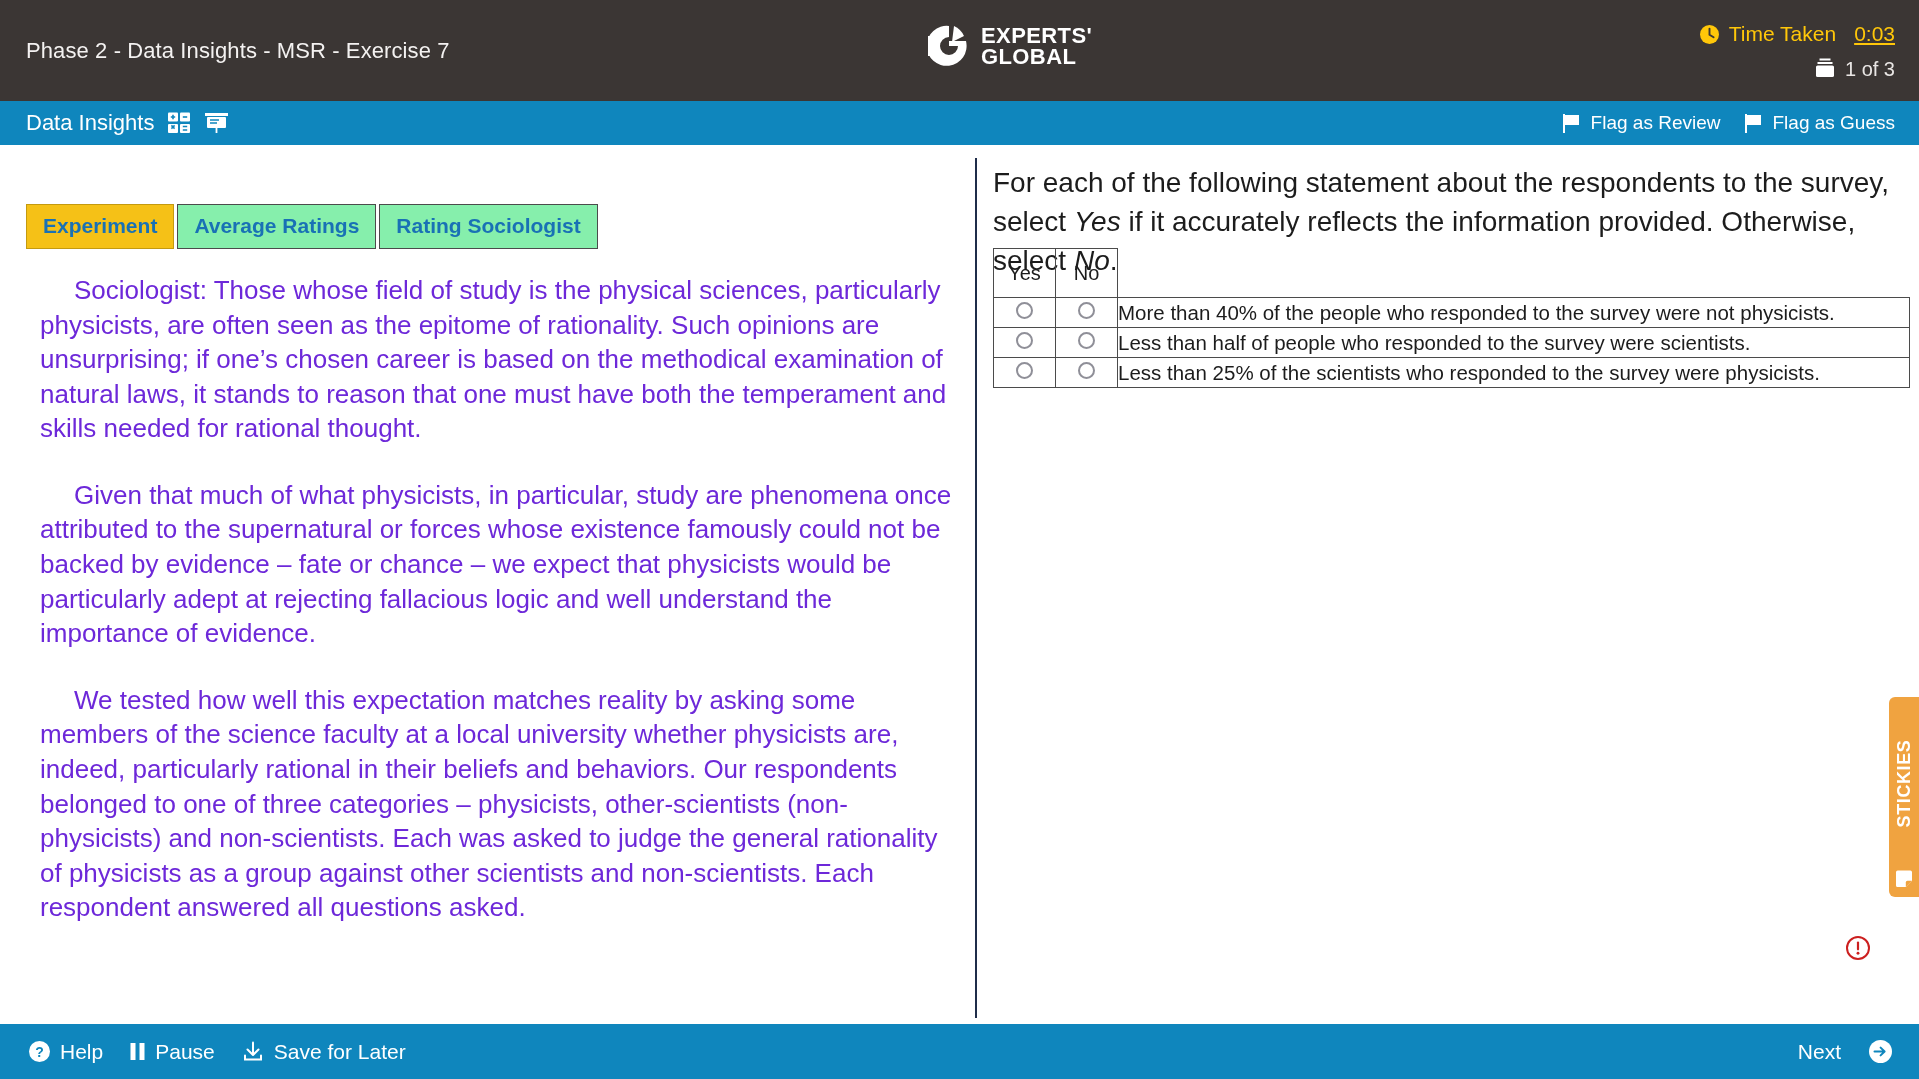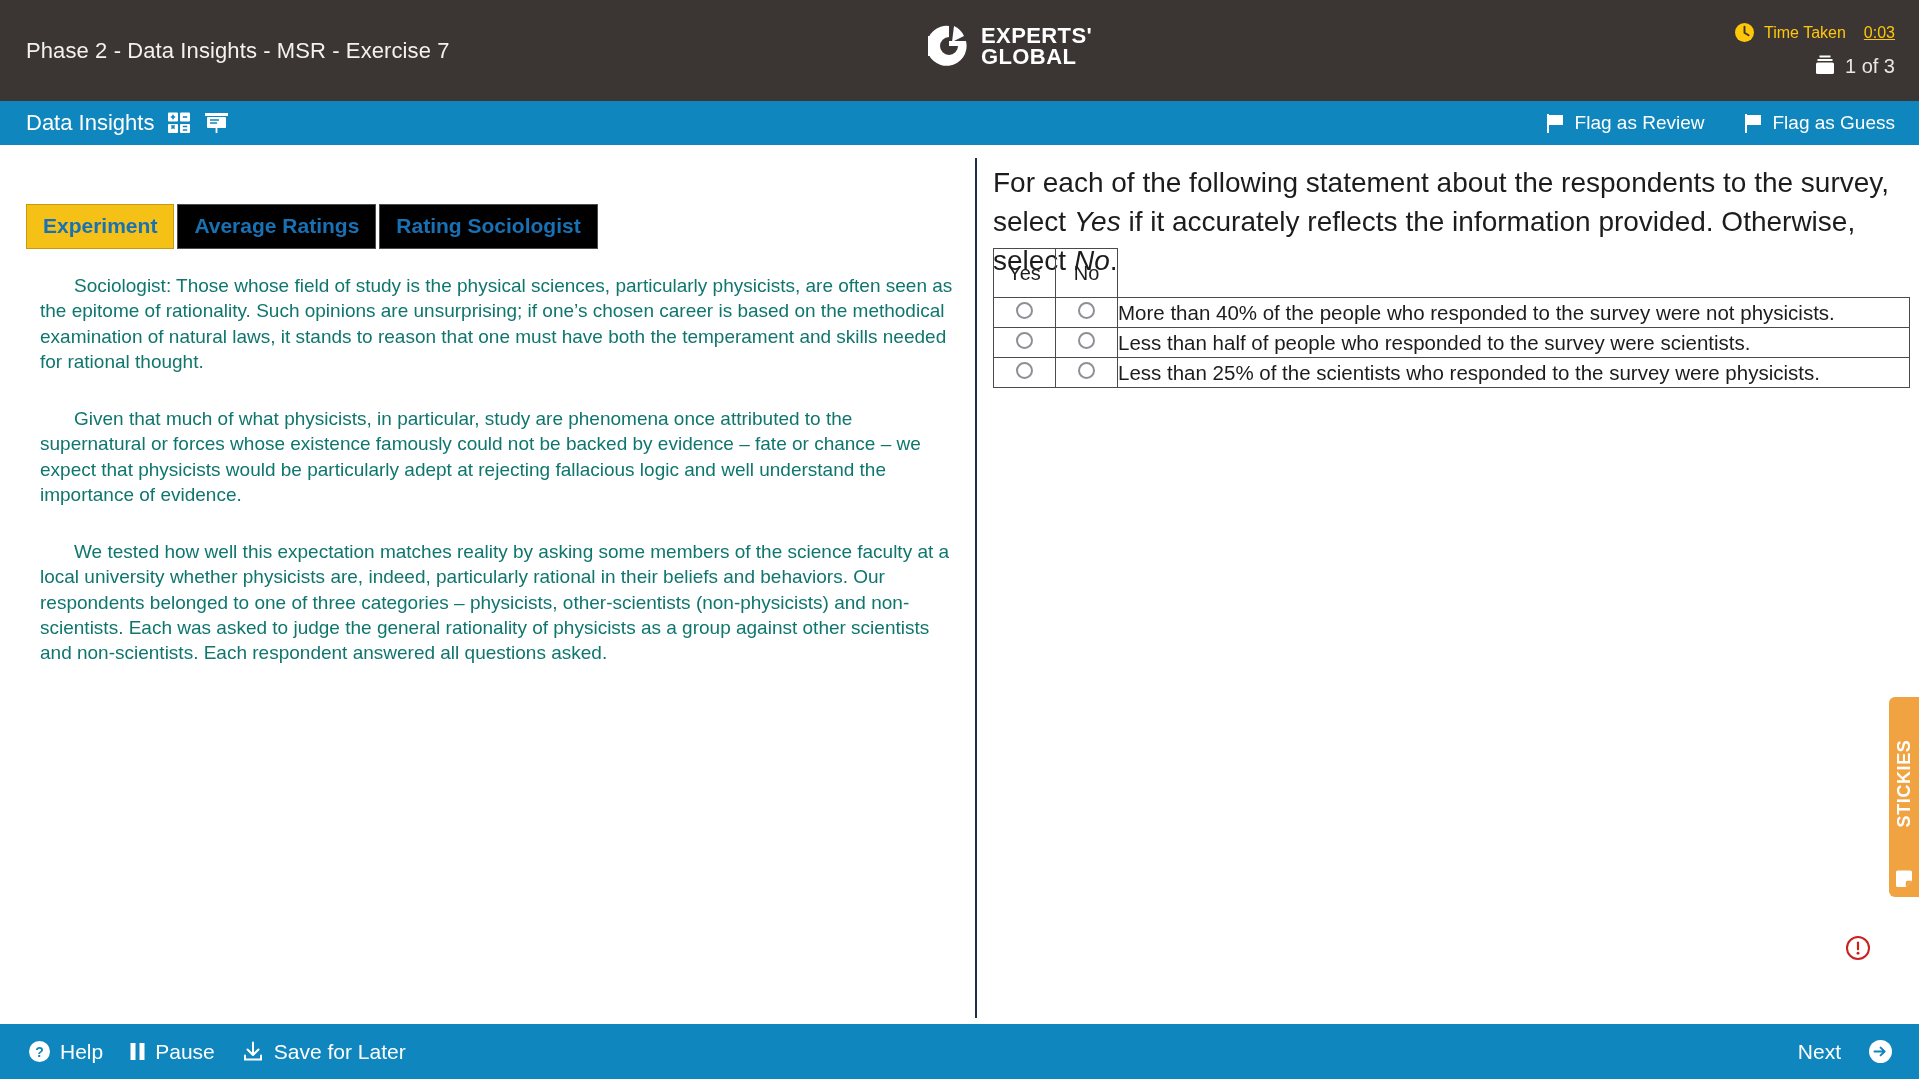--- a/index.html
+++ b/index.html
@@ -46,21 +46,21 @@
   #timer-block {
     position: absolute;
     right: 24px; top: 22px;
     text-align: right;
     white-space: nowrap;
   }
   #timer-row {
     display: flex; align-items: center; justify-content: flex-end;
     gap: 9px;
     color: #ffc709;
-    font-size: 16px;
+    font-size: 21px;
   }
   #timer-value { margin-left: 9px; text-decoration: underline; }
   #qcount-row {
     display: flex; align-items: flex-start; justify-content: flex-end;
     gap: 9px;
     margin-top: 12px;
     color: #e9e6e4;
     font-size: 20px;
   }
 
@@ -71,21 +71,21 @@
     background: #0f86bd;
     color: #ffffff;
   }
   #nav-left {
     position: absolute; left: 26px; top: 0; height: 44px;
     display: flex; align-items: center; gap: 13px;
   }
   #nav-section-label { font-size: 22px; color: #ffffff; }
   #nav-right {
     position: absolute; right: 24px; top: 0; height: 44px;
-    display: flex; align-items: center; gap: 40px;
+    display: flex; align-items: center; gap: 24px;
   }
   .flag-btn {
     display: flex; align-items: center; gap: 10px;
     font-size: 19px; color: #ffffff;
     cursor: pointer;
   }
 
   
   #content {
     position: absolute;
@@ -112,41 +112,41 @@
     left: 26px; top: 59px;
     display: flex;
     align-items: flex-end;
   }
   .tab {
     border: 1px solid #4b4b4b;
     padding: 9px 16px 10px 16px;
     font-size: 21px;
     font-weight: bold;
     color: #1971b5;
-    background: #000000;
+    background: #86efac;
     cursor: pointer;
     white-space: nowrap;
     line-height: 1.15;
   }
   .tab + .tab { margin-left: 3px; }
   .tab.active {
     background: #f5c117;
     border-color: #c49a10;
   }
   #passage {
     position: absolute;
     left: 40px; top: 128px;
     width: 920px;
   }
   #passage p {
     margin: 0 0 32px 0;
     text-indent: 34px;
-    font-size: 19px;
+    font-size: 26px;
     line-height: 1.33;
-    color: #0f766e;
+    color: #6d28d9;
   }
 
   
   #right-pane {
     position: absolute;
     left: 993px; top: 0;
     width: 926px; height: 879px;
   }
   #prompt {
     position: absolute;

